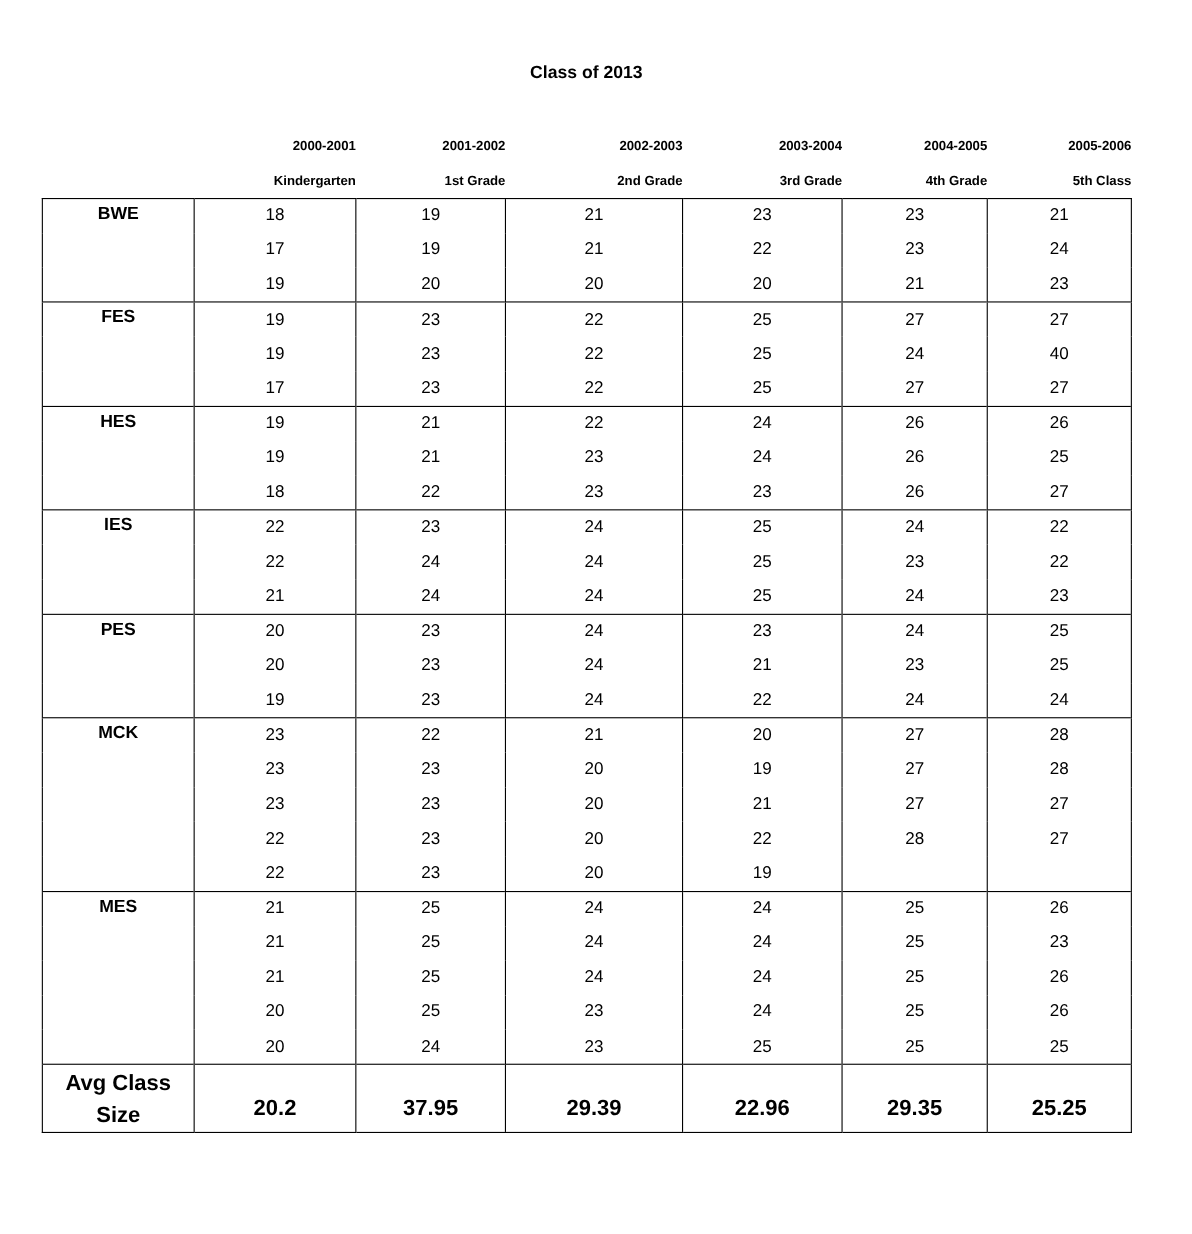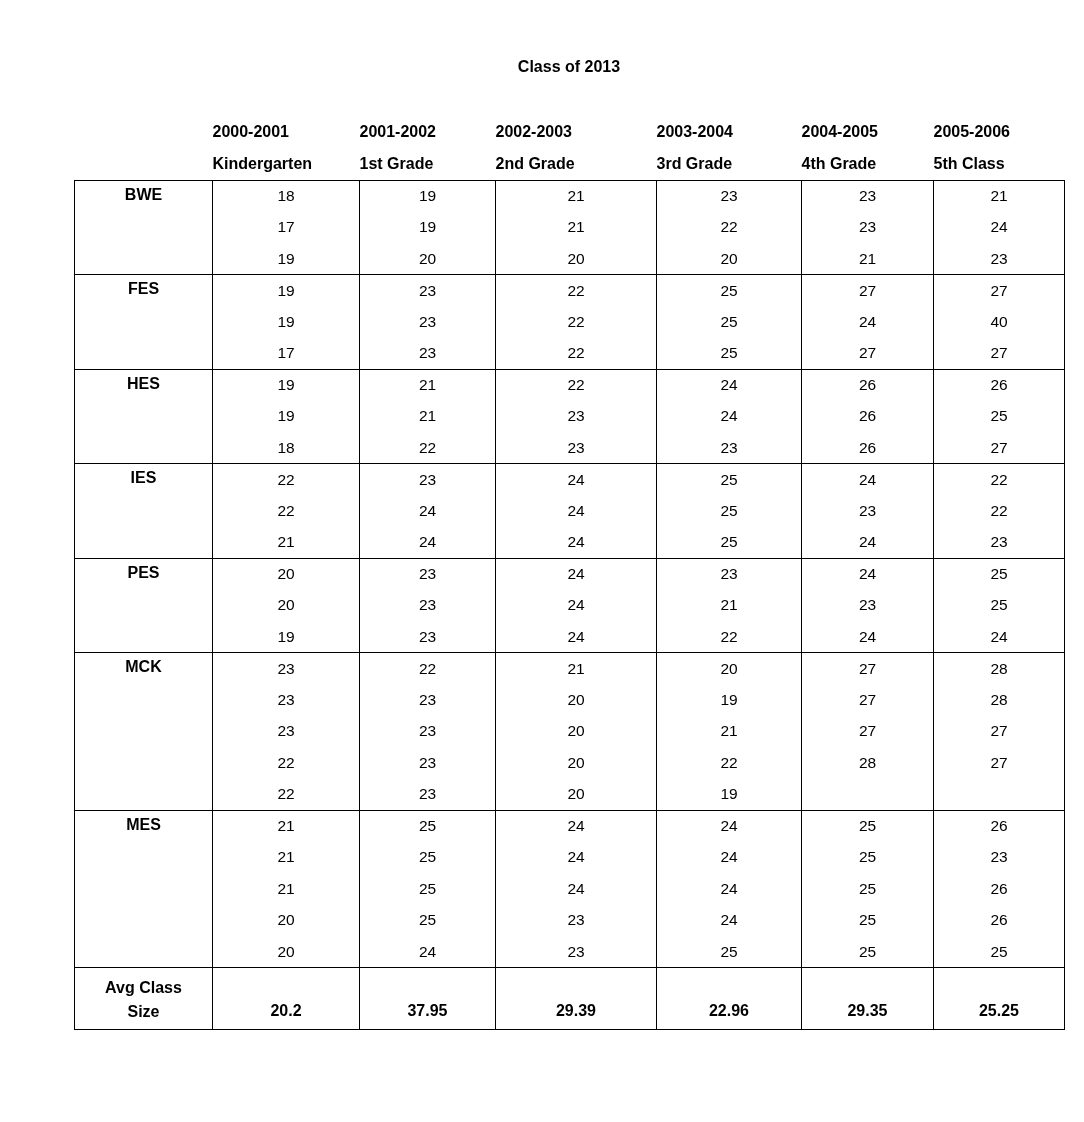--- a/index.html
+++ b/index.html
@@ -10,21 +10,20 @@
     width: 1084px;
     height: 1122px;
     font-family: "Liberation Sans", sans-serif;
     color: #000000;
   }
   .page {
     width: 1084px;
     height: 1122px;
     background: #ffffff;
     overflow: hidden;
-    padding-left: 36px;
   }
   .title {
     width: 990px;
     margin-left: 38px;
     padding-top: 58px;
     text-align: center;
     font-weight: bold;
     font-size: 16px;
   }
   table.class-table {
@@ -32,22 +31,22 @@
     table-layout: fixed;
     width: 990px;
     margin-left: 38px;
     margin-top: 40px;
   }
   thead th {
     border: none;
     padding: 0;
     height: 32px;
     font-weight: bold;
-    font-size: 16px;
-    text-align: left;
+    font-size: 12px;
+    text-align: right;
     vertical-align: middle;
   }
   tbody td {
     border-left: 1.5px solid #000;
     padding: 0;
     height: 31.5px;
     font-size: 15.5px;
     text-align: center;
     vertical-align: middle;
   }
@@ -62,21 +61,21 @@
     vertical-align: top;
     padding-top: 5px;
     font-size: 16px;
     margin-left: 18px;
   }
   tbody.avg td {
     border-top: 1.5px solid #000;
     border-bottom: 1.5px solid #000;
     height: 62px;
     font-weight: bold;
-    font-size: 16px;
+    font-size: 20px;
   }
   tbody.avg td.avg-label {
     vertical-align: middle;
     line-height: 1.45;
     padding-top: 2px;
   }
   tbody.avg td.avg-val {
     vertical-align: bottom;
     padding-bottom: 9px;
   }

